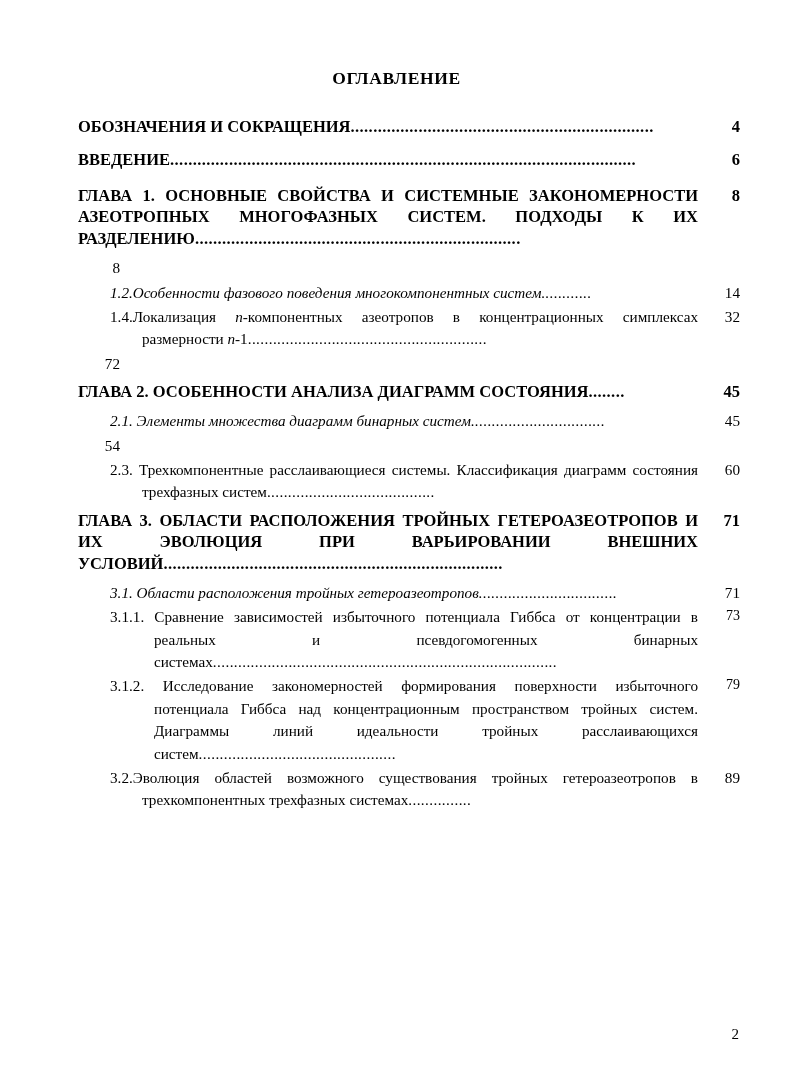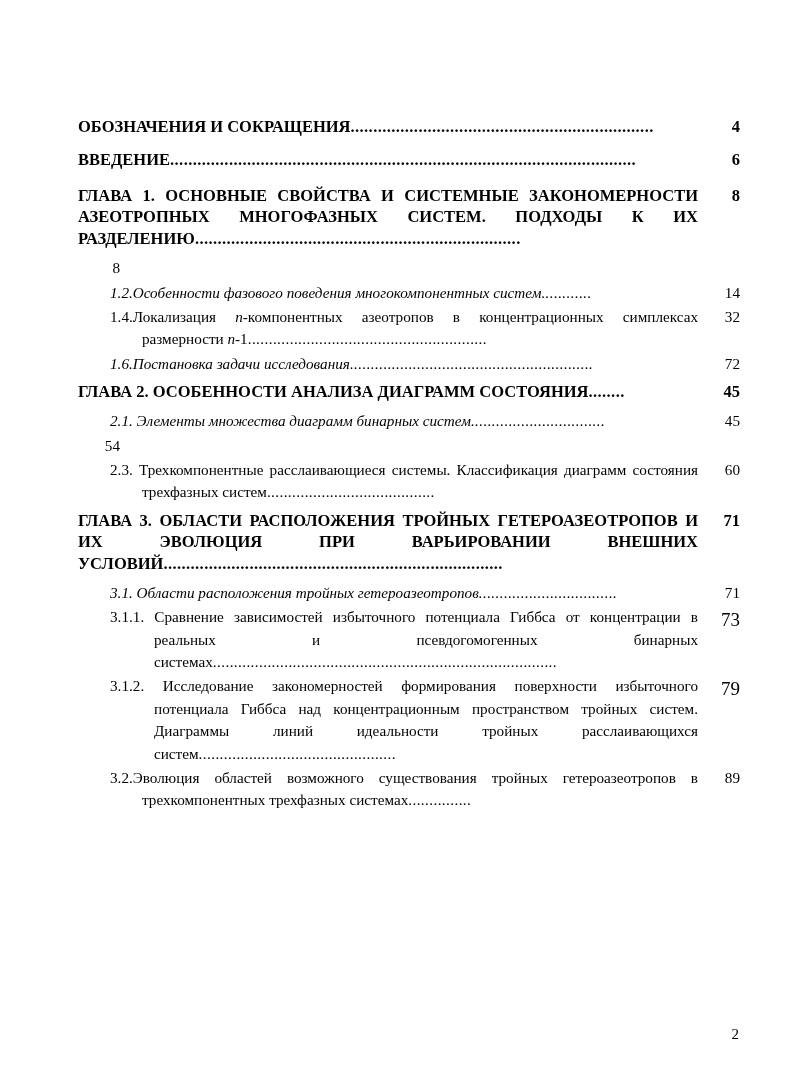--- a/index.html
+++ b/index.html
@@ -106,21 +106,21 @@
     line-height: 1.47;
     margin-bottom: 2px;
   }
   .lvl2 .body {
     padding-left: 44px;
     text-indent: -44px;
     margin-left: 32px;
     text-align: justify;
     text-align-last: left;
   }
-  .lvl2 .pagenum { font-size: 19px; }
+  .lvl2 .pagenum { font-size: 14px; }
 
   
   .oneline .body { text-align: left; font-style: italic; }
 
   .num { font-style: italic; }
 
   .leader { letter-spacing: 0.4px; }
 
   
   .folio {
@@ -132,20 +132,21 @@
   }
 
   
   .gap-sm { height: 4px; }
 </style>
 </head>
 <body>
 
 <div class="page">
 
+  <div class="doc-title">ОГЛАВЛЕНИЕ</div>
 
   <div class="toc">
 
     <div class="entry lvl0">
       <div class="body"><span>ОБОЗНАЧЕНИЯ И СОКРАЩЕНИЯ</span><span class="leader">...................................................................</span></div>
       <div class="pagenum">4</div>
     </div>
 
     <div class="entry lvl0">
       <div class="body"><span>ВВЕДЕНИЕ</span><span class="leader">.......................................................................................................</span></div>
@@ -167,21 +168,20 @@
     </div>
 
 
     <div class="entry lvl1">
       <div class="body"><span>1.4.</span><span>Локализация </span><span class="num">n</span><span>-компонентных азеотропов в концентрационных симплексах размерности </span><span class="num">n</span><span>-1</span><span class="leader">.........................................................</span></div>
       <div class="pagenum">32</div>
     </div>
 
 
     <div class="entry lvl1 oneline">
-      <div class="body"><span>1.6.</span><span>Постановка задачи исследования</span><span class="leader">..........................................................</span></div>
       <div class="pagenum">72</div>
     </div>
 
     <div class="gap-sm"></div>
 
     <div class="entry chapter solo">
       <div class="body"><span>ГЛАВА 2. ОСОБЕННОСТИ АНАЛИЗА ДИАГРАММ СОСТОЯНИЯ</span><span class="leader">........</span></div>
       <div class="pagenum">45</div>
     </div>
 

